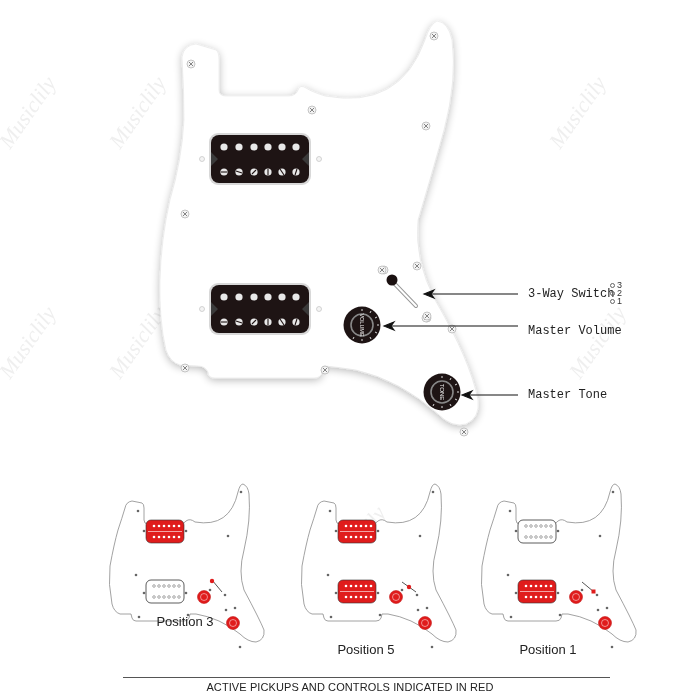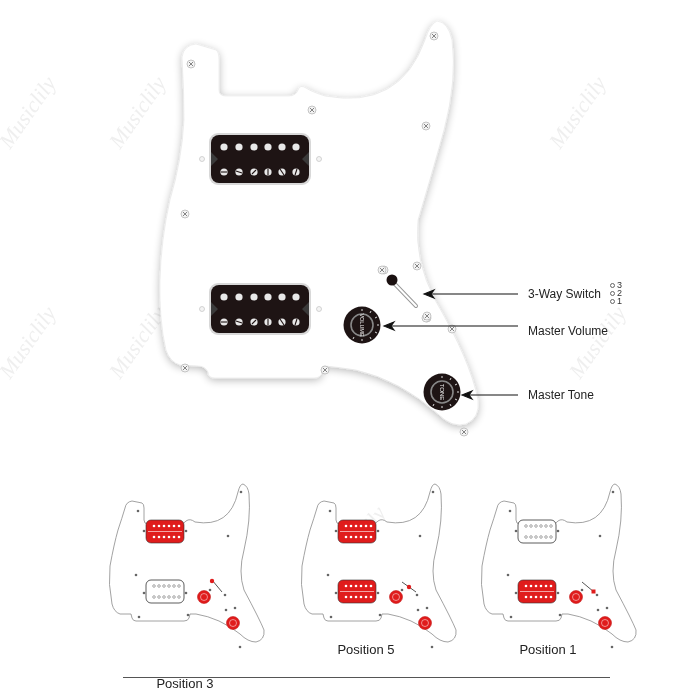--- a/index.html
+++ b/index.html
@@ -1,18 +1,18 @@
 <!DOCTYPE html>
 <html><head>
 <meta charset="utf-8">
 <style>
   html, body { margin: 0; padding: 0; background: #ffffff; }
   body { width: 700px; height: 700px; position: relative; overflow: hidden; font-family: "Liberation Sans", sans-serif; }
   #stage { position: absolute; left: 0; top: 0; width: 700px; height: 700px; }
-  .label { position: absolute; font-family: Liberation Sans, sans-serif; color: #222; font-size: 12px; white-space: nowrap; }
+  .label { position: absolute; font-family: Liberation Mono, monospace; color: #222; font-size: 12px; white-space: nowrap; }
   .caption { position: absolute; font-family: "Liberation Sans", sans-serif; color: #222; font-size: 13px; white-space: nowrap; text-align: center; }
   .footer-line { position: absolute; left: 123px; top: 677px; width: 487px; height: 1px; background: #555; }
   .footer-text { position: absolute; left: 0; width: 700px; top: 681px; text-align: center; font-family: "Liberation Sans", sans-serif; font-size: 11px; color: #222; letter-spacing: 0.1px; }
   .sw-legend { position: absolute; left: 610px; top: 281px; width: 16px; height: 28px; }
   .sw-legend span { display: block; font-size: 9px; line-height: 8px; color: #333; padding-left: 7px; position: relative; }
   .sw-legend span::before { content: ""; position: absolute; left: 0; top: 2px; width: 3px; height: 3px; border: 1px solid #666; border-radius: 50%; }
 </style>
 </head>
 <body>
 
@@ -332,18 +332,19 @@
         <circle cx="204" cy="117" r="6.5" fill="#e01c1c" stroke="#b00" stroke-width="0.5"></circle>
         <circle cx="204" cy="117" r="3.5" fill="none" stroke="#fff" stroke-width="0.5"></circle>
       </g>
       <g>
         <circle cx="233" cy="143" r="6.5" fill="#e01c1c" stroke="#b00" stroke-width="0.5"></circle>
         <circle cx="233" cy="143" r="3.5" fill="none" stroke="#fff" stroke-width="0.5"></circle>
       </g>
     </g>
   </svg>
 
-  <div class="caption" style="left:130px; top:676px; width:110px;">Position 3</div>
+  <div class="caption" style="left:130px; top:614px; width:110px;">Position 3</div>
   <div class="caption" style="left:311px; top:642px; width:110px;">Position 5</div>
   <div class="caption" style="left:493px; top:642px; width:110px;">Position 1</div>
 
   <div class="footer-line"></div>
+  <div class="footer-text">ACTIVE PICKUPS AND CONTROLS INDICATED IN RED</div>
 </div>
 
 </body></html>

